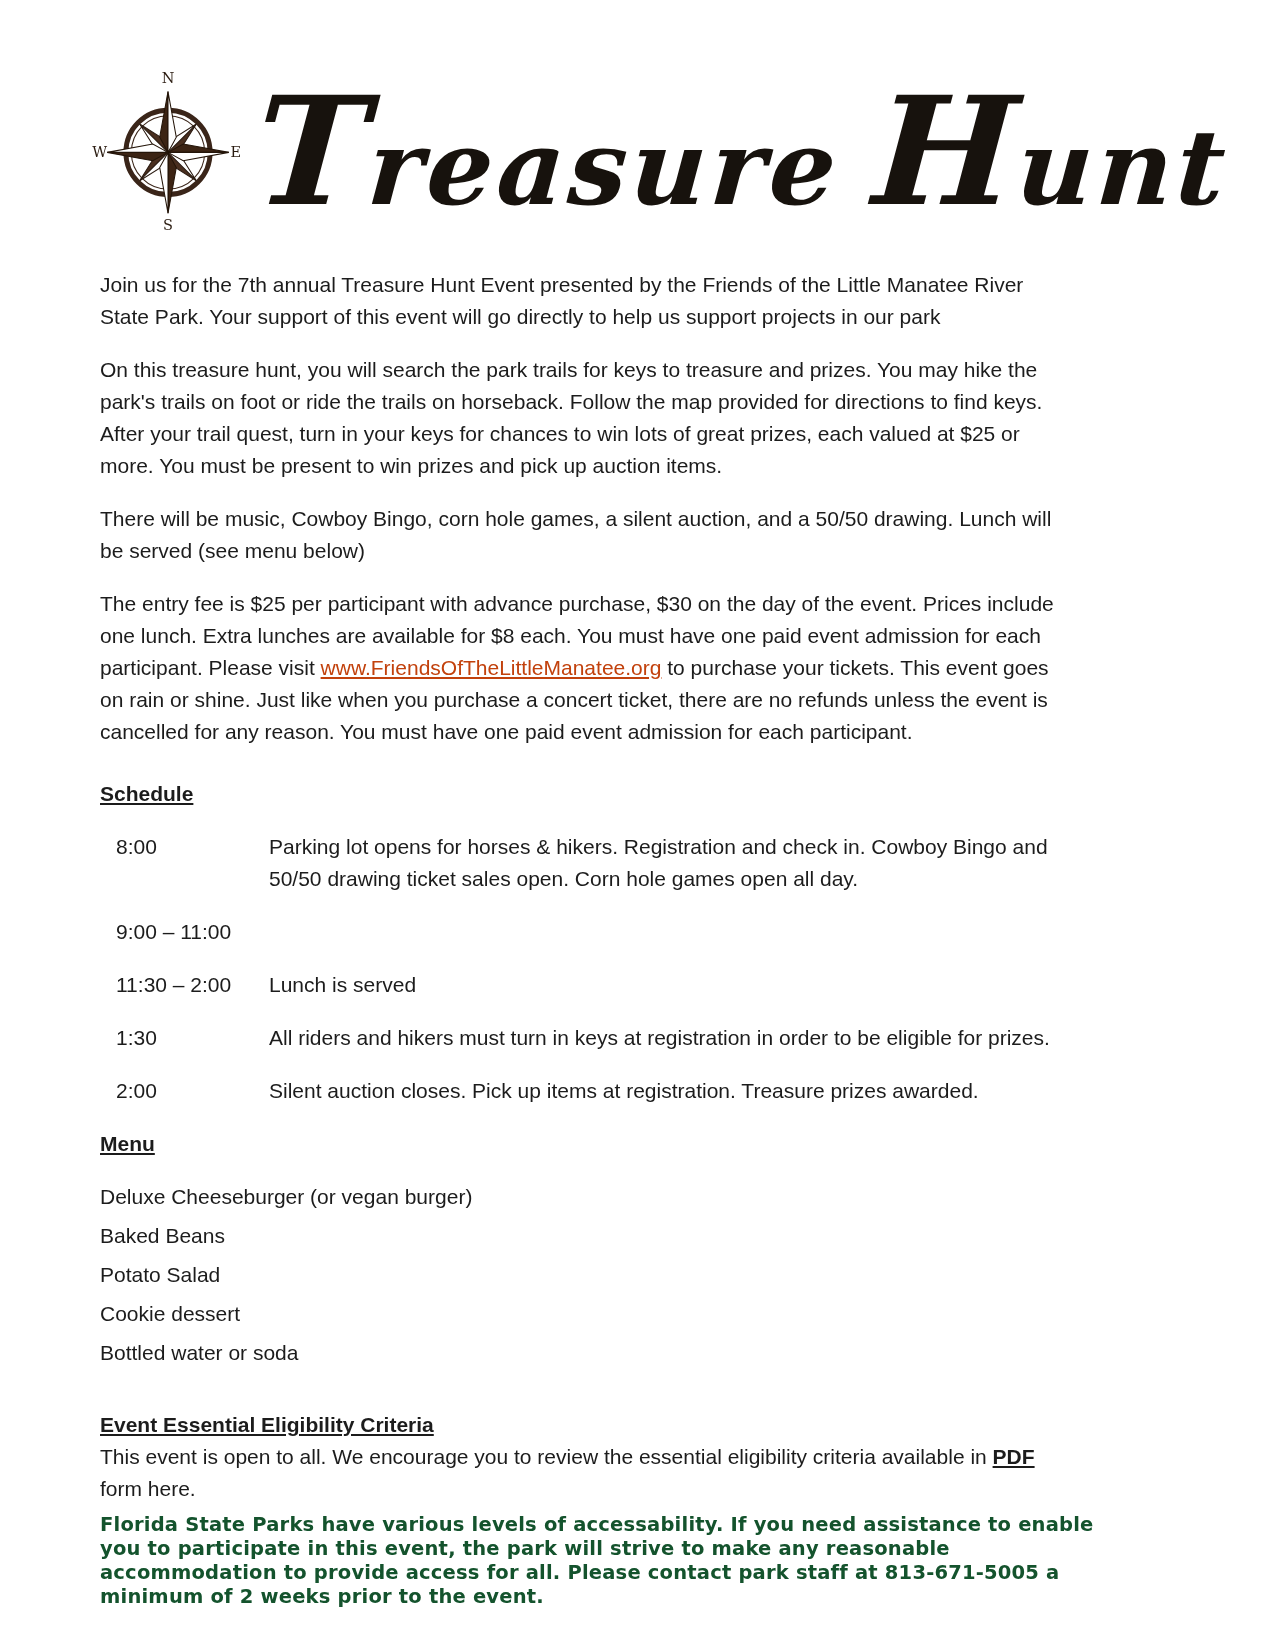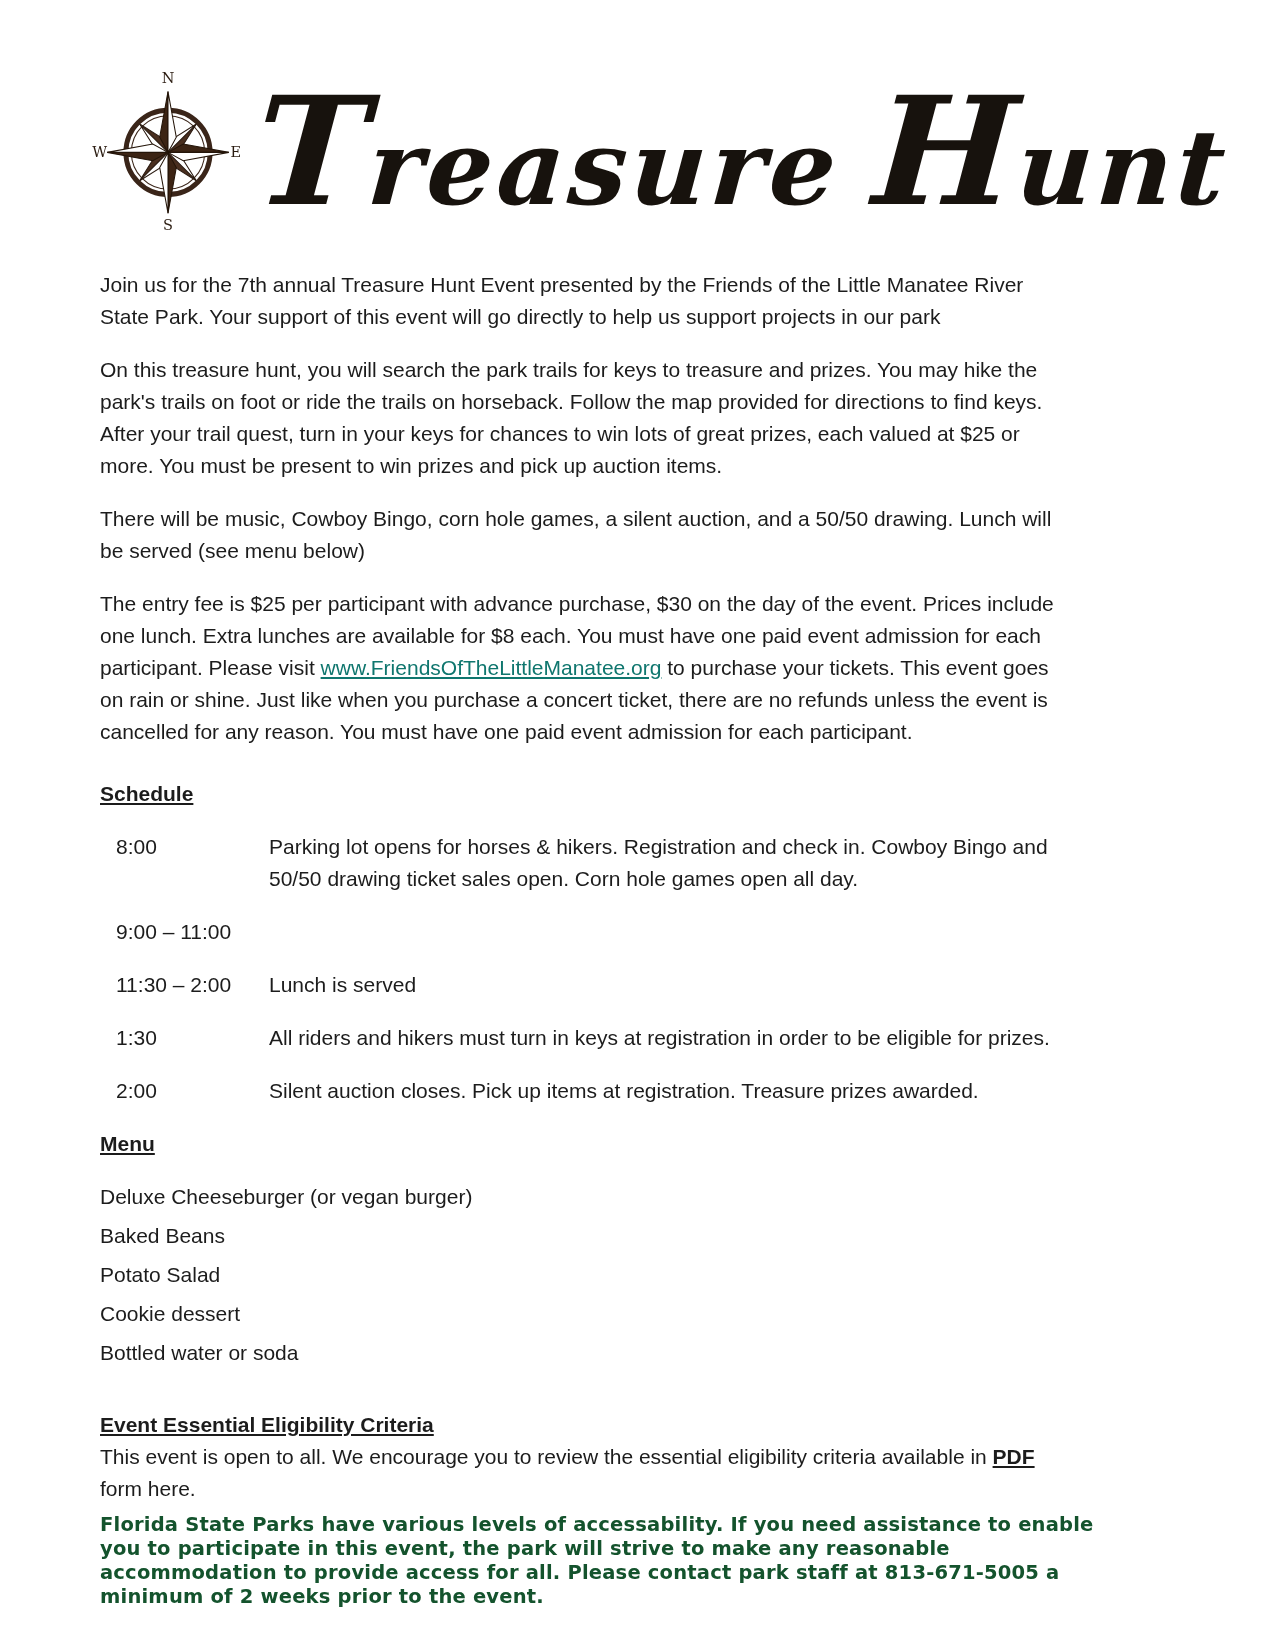--- a/index.html
+++ b/index.html
@@ -58,21 +58,21 @@
     line-height: 32px;
   }
   .para { margin: 0 0 21px 0; }
   .section-heading {
     font-weight: bold;
     text-decoration: underline;
     margin: 30px 0 21px 0;
   }
   .section-heading.tight { margin: 40px 0 0 0; }
   a.doc-link {
-    color: #0f766e;
+    color: #c2410c;
     text-decoration: underline;
     cursor: pointer;
   }
   .schedule-row {
     display: flex;
     align-items: flex-start;
     margin: 0 0 21px 16px;
   }
   .schedule-time {
     flex: 0 0 153px;

